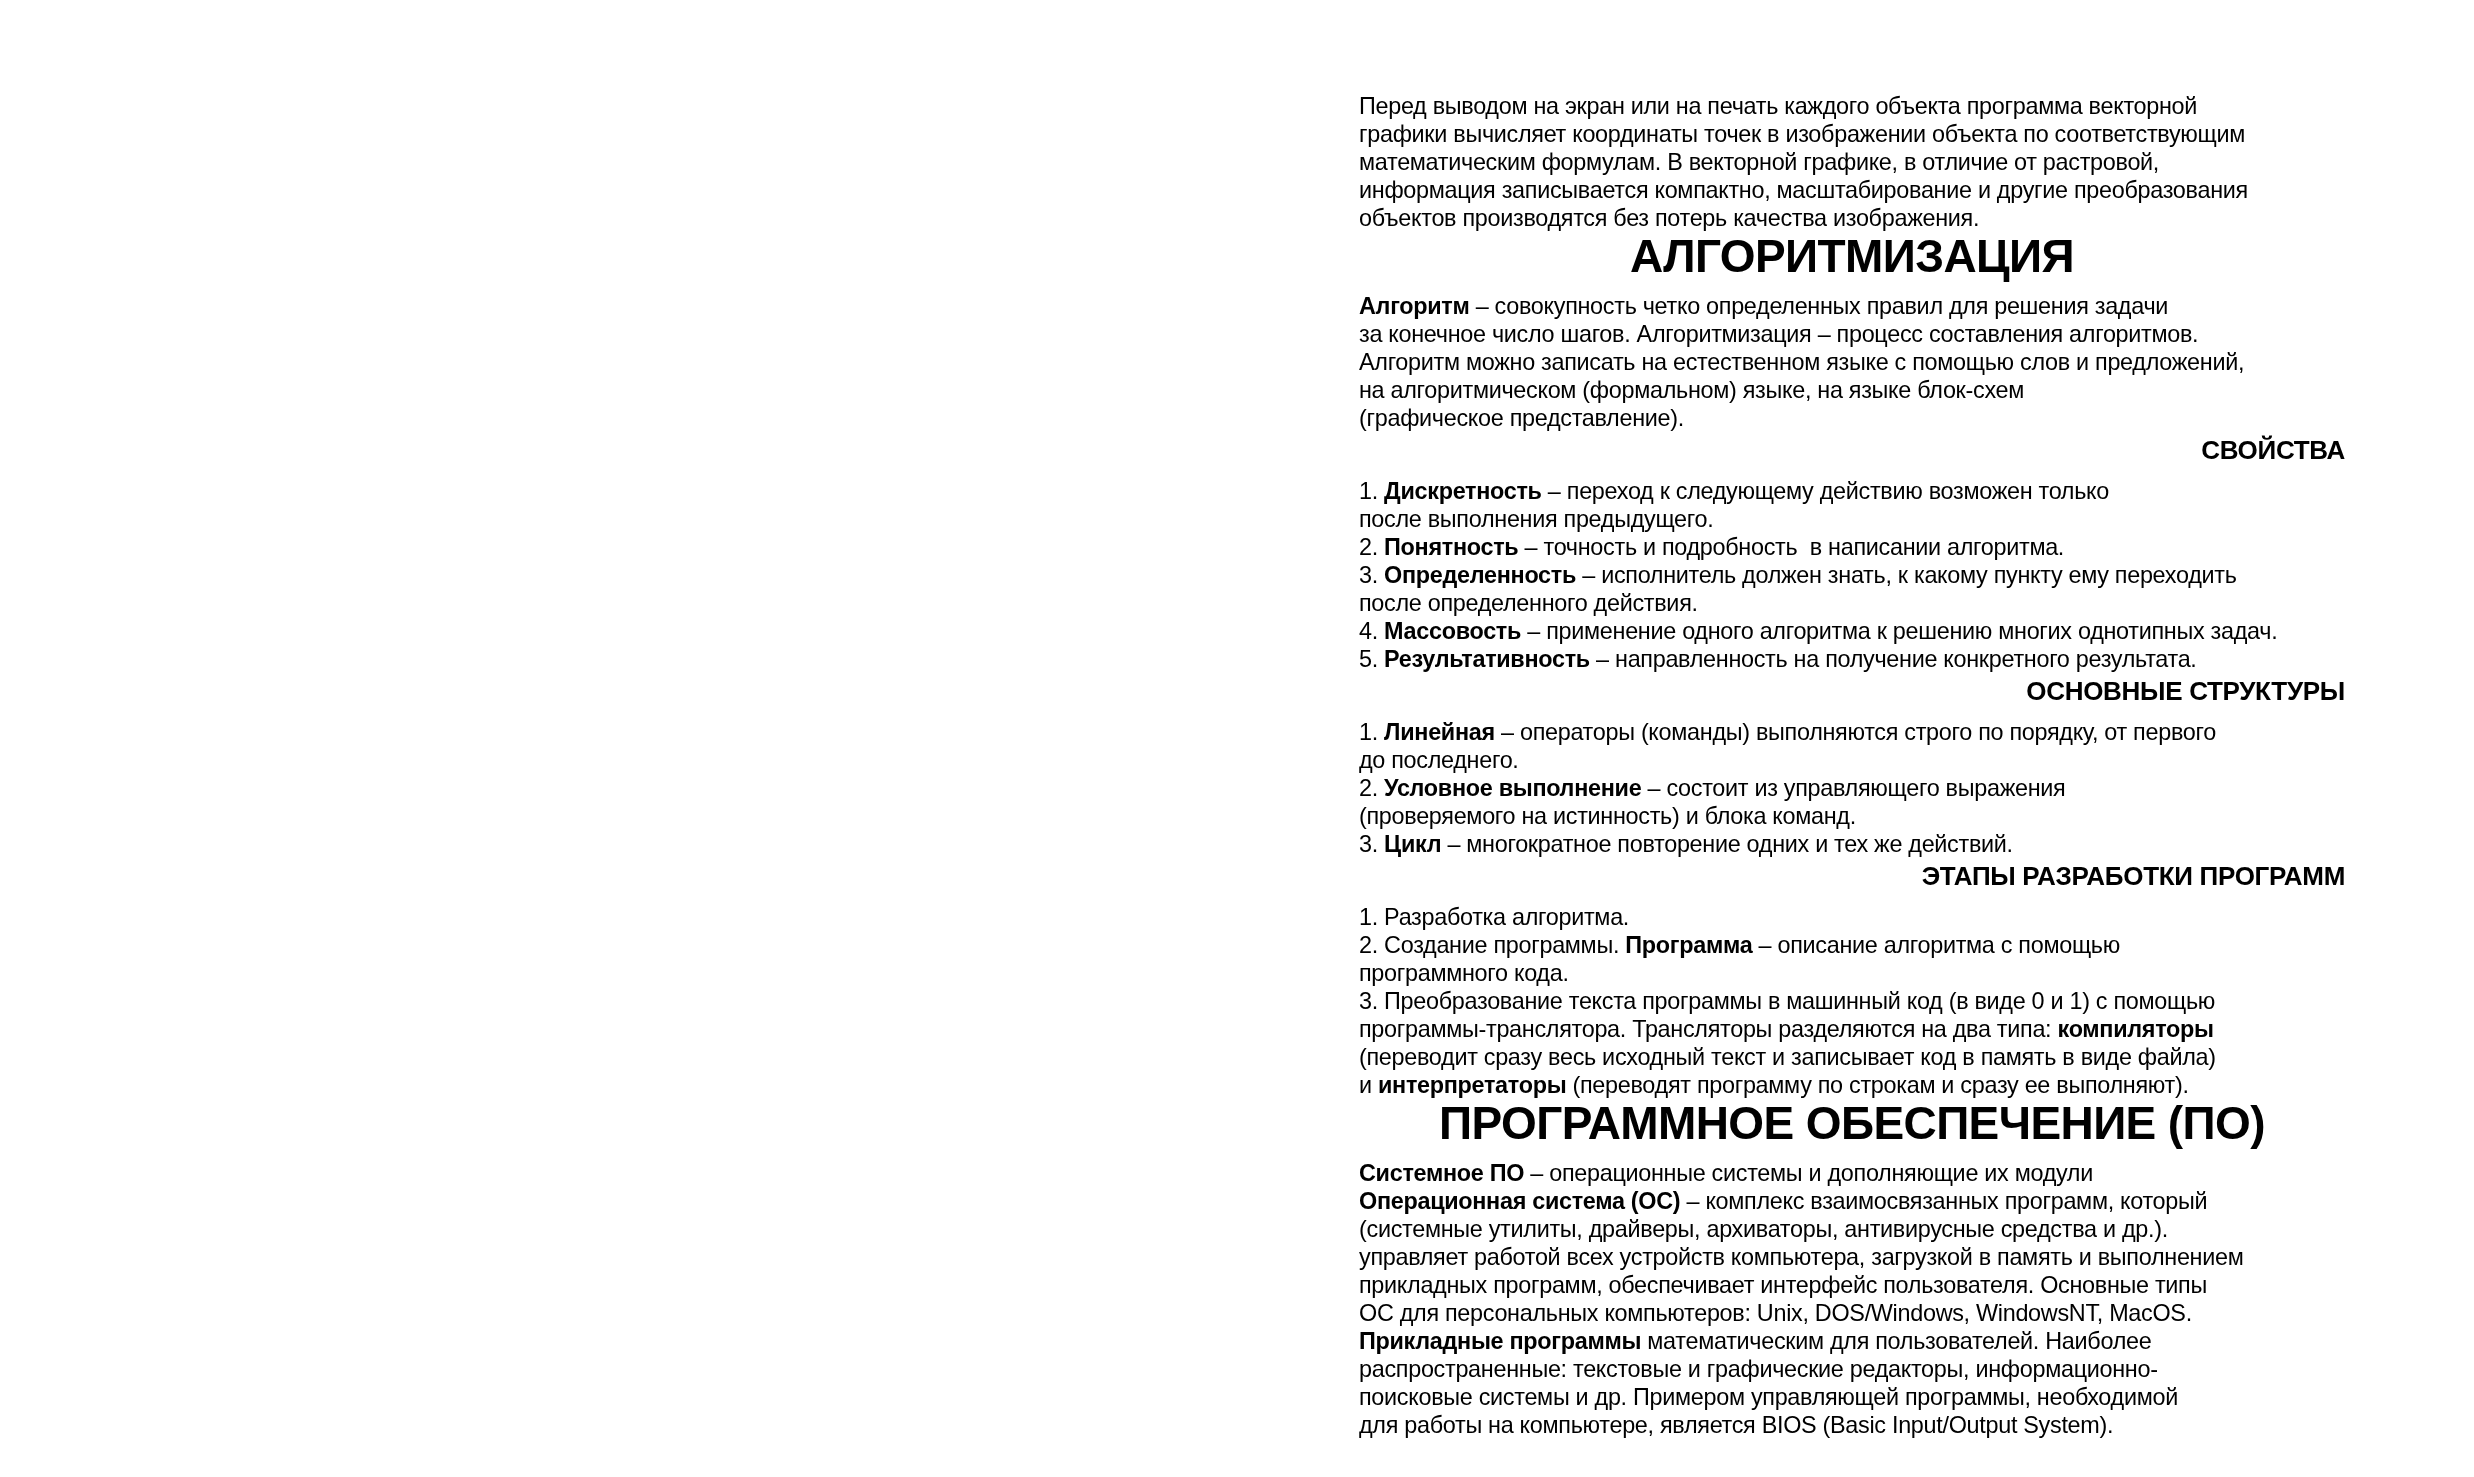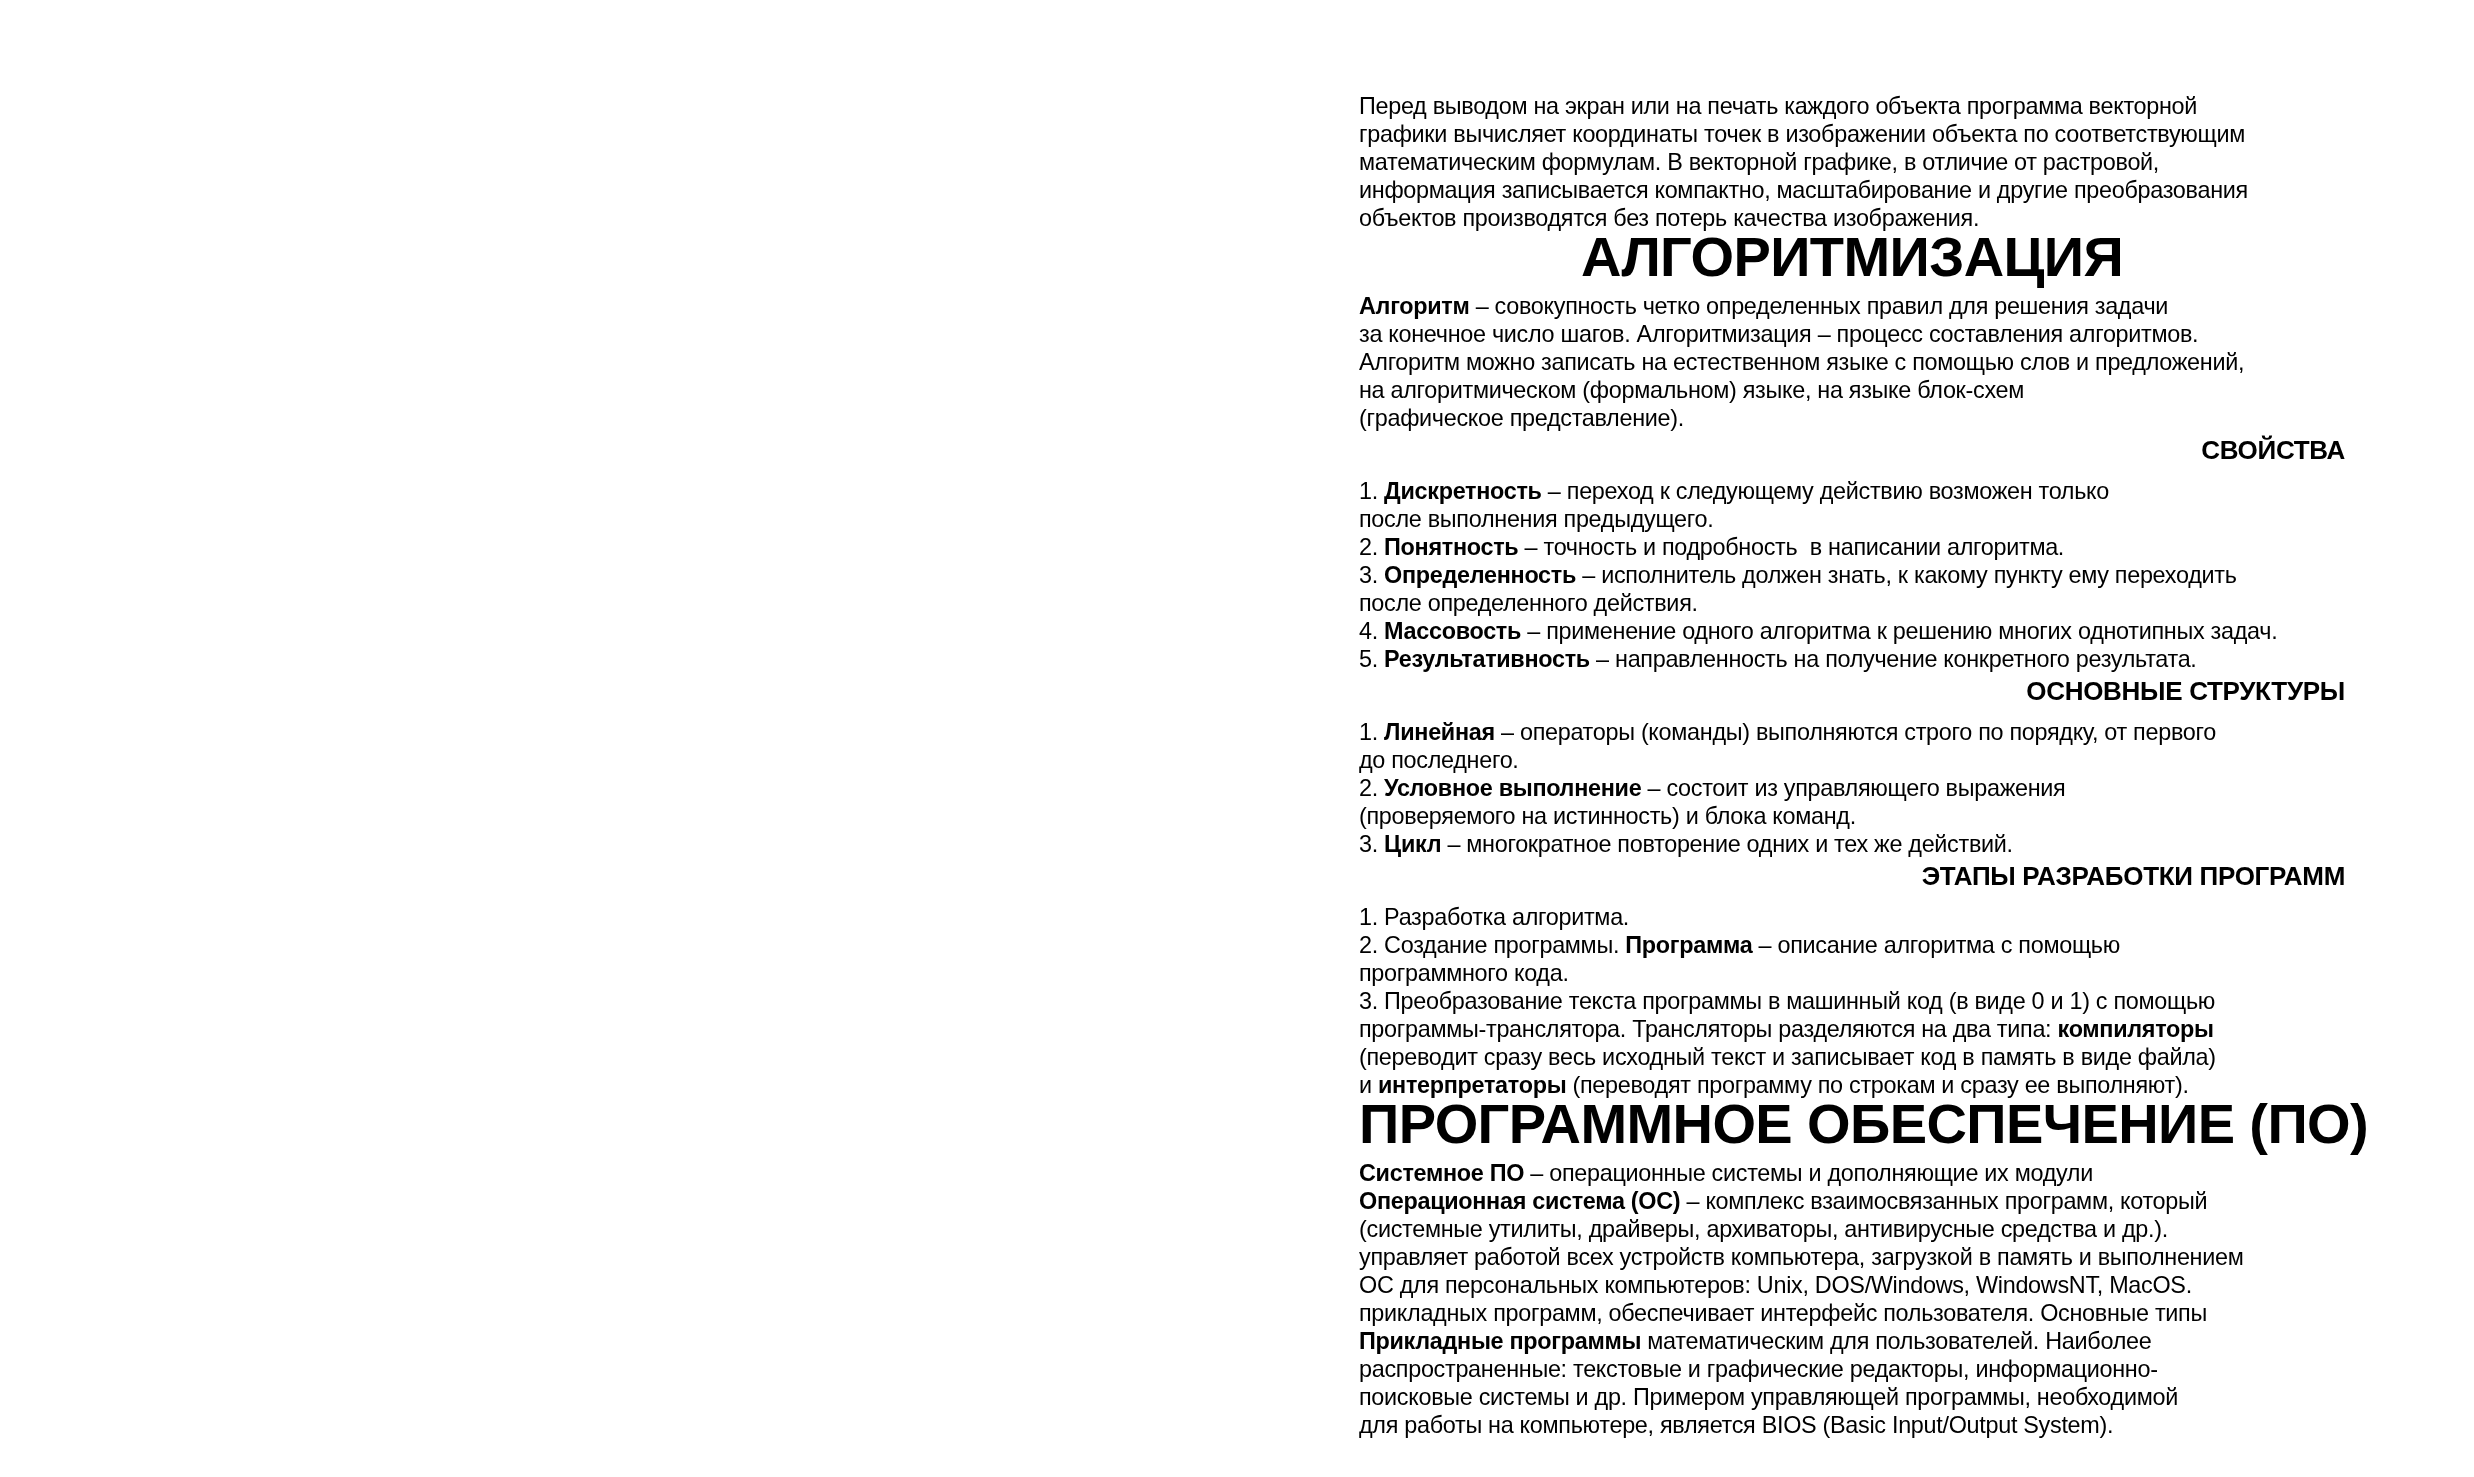--- a/index.html
+++ b/index.html
@@ -29,21 +29,21 @@
   }
   .line {
     height: 28px;
     white-space: pre;   
   }
   .line b {
     font-weight: bold;
   }
   .heading-large {
     margin: 3.7px 0 16px 0;
-    font-size: 56px;
+    font-size: 46px;
     line-height: 39px;
     font-weight: bold;
     text-align: center;
     letter-spacing: -0.6px;
     white-space: pre;
   }
   .heading-small {
     margin: 0;
     font-size: 26px;
     line-height: 27px;
@@ -99,21 +99,21 @@
       <div class="line"><span>программы-транслятора. Трансляторы разделяются на два типа: </span><b>компиляторы</b></div>
       <div class="line"><span>(переводит сразу весь исходный текст и записывает код в память в виде файла)</span></div>
       <div class="line"><span>и </span><b>интерпретаторы</b><span> (переводят программу по строкам и сразу ее выполняют).</span></div>
     </div>
     <div class="heading-large">ПРОГРАММНОЕ ОБЕСПЕЧЕНИЕ (ПО)</div>
     <div class="para">
       <div class="line"><b>Системное ПО</b><span> – операционные системы и дополняющие их модули</span></div>
       <div class="line"><b>Операционная система (ОС)</b><span> – комплекс взаимосвязанных программ, который</span></div>
       <div class="line"><span>(системные утилиты, драйверы, архиваторы, антивирусные средства и др.).</span></div>
       <div class="line"><span>управляет работой всех устройств компьютера, загрузкой в память и выполнением</span></div>
+      <div class="line"><span>прикладных программ, обеспечивает интерфейс пользователя. Основные типы</span></div>
       <div class="line"><span>ОС для персональных компьютеров: Unix, DOS/Windows, WindowsNT, MacOS.</span></div>
-      <div class="line"><span>прикладных программ, обеспечивает интерфейс пользователя. Основные типы</span></div>
       <div class="line"><b>Прикладные программы</b><span> математическим для пользователей. Наиболее</span></div>
       <div class="line"><span>распространенные: текстовые и графические редакторы, информационно-</span></div>
       <div class="line"><span>поисковые системы и др. Примером управляющей программы, необходимой</span></div>
       <div class="line"><span>для работы на компьютере, является BIOS (Basic Input/Output System).</span></div>
     </div>
   </div>
 
 
 </body></html>

